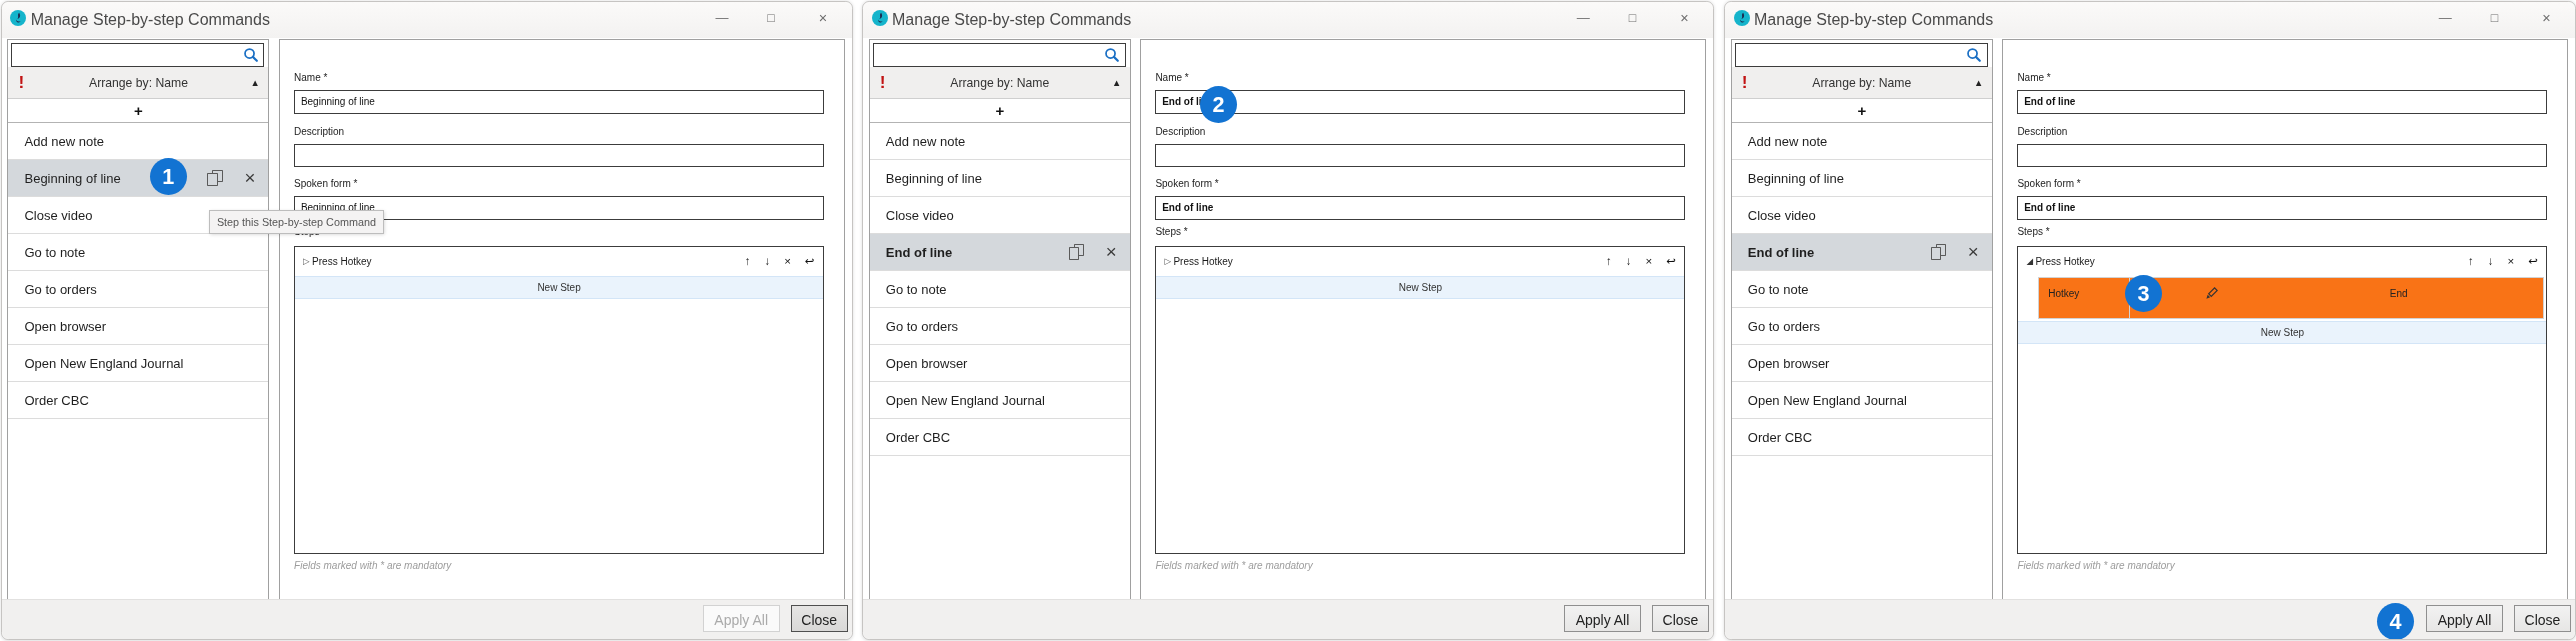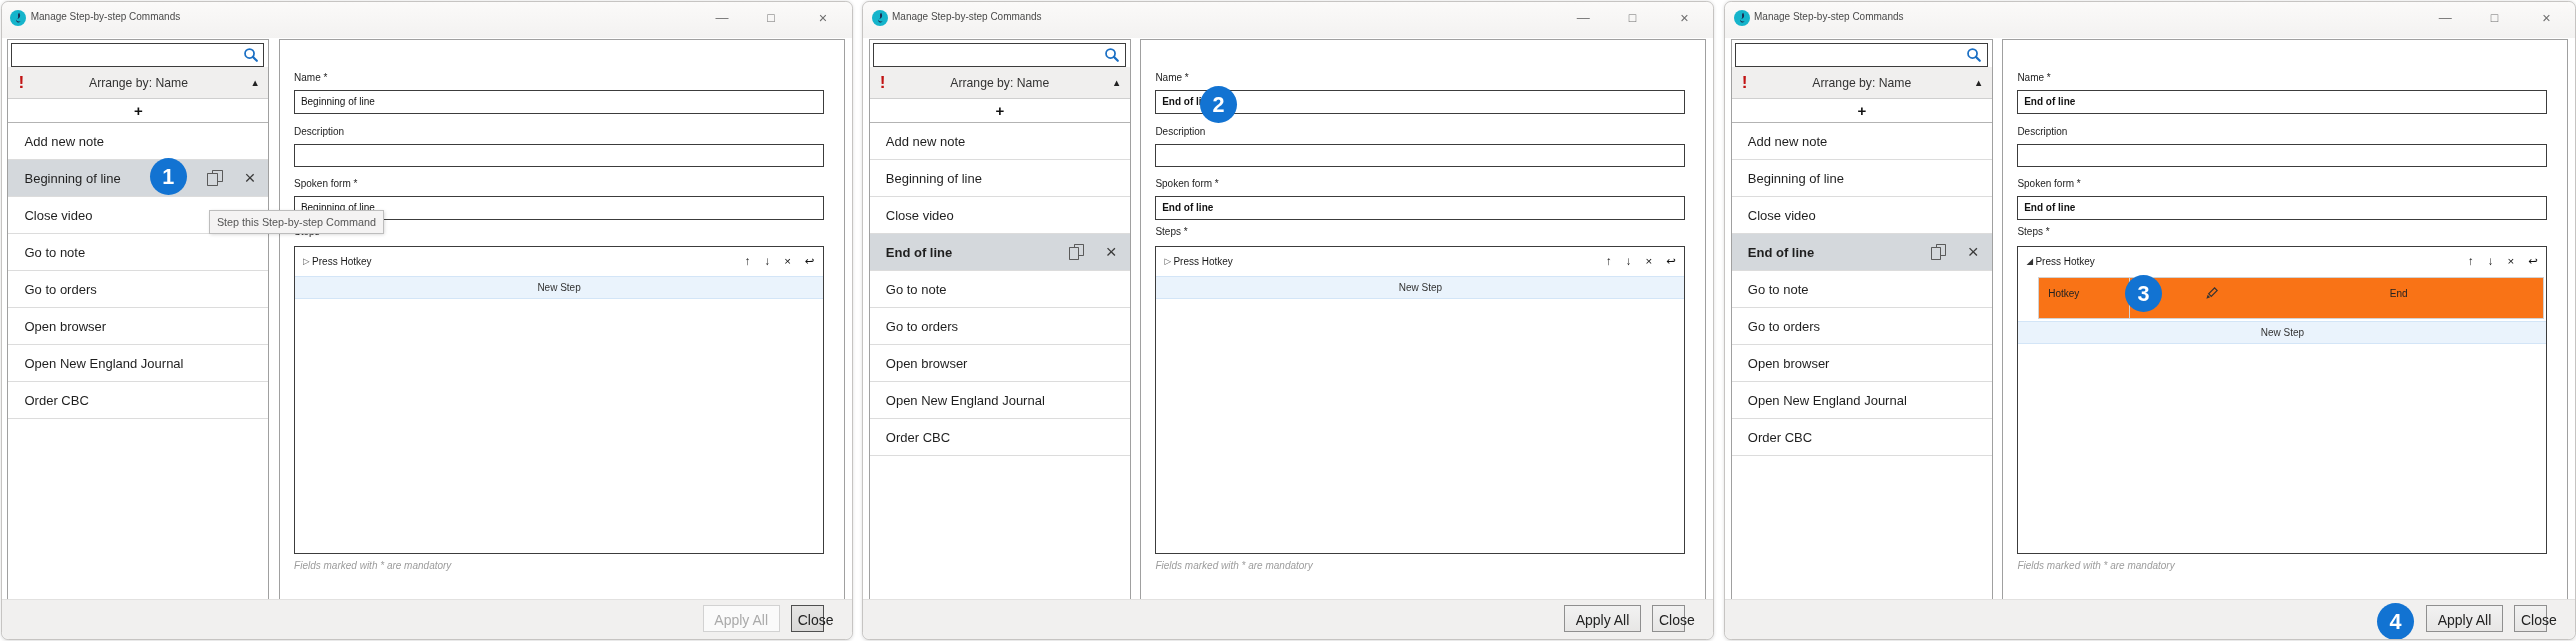--- a/index.html
+++ b/index.html
@@ -7,21 +7,21 @@
 
   .window{position:absolute;top:0.7px;width:852px;height:639px;background:#fff;
     border:0.7px solid #c6c4c2;border-radius:7.2px;box-sizing:border-box;
     box-shadow:0 0.7px 3.6px rgba(0,0,0,.14);overflow:hidden;}
   #w0{left:0.7px}#w1{left:862px}#w2{left:1724px}
 
   
   .titlebar{position:absolute;left:0;top:0;right:0;height:36px;
     background:linear-gradient(#fbfaf9,#f3f2f1);border-radius:7.2px 7.2px 0 0;}
   .appicon{position:absolute;left:8.6px;top:8.6px;width:16px;height:16px;}
-  .title{position:absolute;left:29px;top:9.4px;font-size:10px;color:#4a4a4a;white-space:nowrap;}
+  .title{position:absolute;left:29px;top:9.4px;font-size:16px;color:#4a4a4a;white-space:nowrap;}
   .wbtn{position:absolute;top:0;height:32px;line-height:32px;color:#6e6e6e;text-align:center;cursor:default;}
   .wbtn.min{right:121px;width:17.3px;font-size:13px;}
   .wbtn.max{right:72px;width:17.3px;font-size:12.2px;}
   .wbtn.cls{right:20px;width:17.3px;font-size:14.4px;}
 
   
   .panel{position:absolute;top:37px;height:563px;background:#fff;border:0.7px solid #a0a0a0;box-sizing:border-box;}
   .leftpanel{left:5.8px;width:262px;}
   .formpanel{left:277px;width:566px;}
 
@@ -81,21 +81,21 @@
 
   .mandatory{position:absolute;left:14.4px;top:520px;font-size:10px;font-style:italic;color:#9c9c9c;white-space:nowrap;}
 
   
   .bottombar{position:absolute;left:0;right:0;bottom:0;height:39px;background:#f1f0ef;
     border-top:0.7px solid #e2e1e0;border-radius:0 0 7.2px 7.2px;}
   .btn{position:absolute;top:5.8px;height:27px;box-sizing:border-box;text-align:center;line-height:26px;
     font-size:14px;font-family:"Liberation Sans",sans-serif;color:#222;
     border:0.7px solid #8f8f8f;background:linear-gradient(#f2f2f2,#e7e6e5);cursor:default;}
   .btn.apply{left:701px;width:77px;}
-  .btn.close{left:789px;width:33px;}
+  .btn.close{left:789px;width:57px;}
   .btn.disabled{border-color:#d2d2d2;background:#fafafa;color:#aaaaaa;}
   .btn.strong{border-color:#4f4f4f;background:linear-gradient(#e6e5e4,#d9d8d7);}
 
   
   .callout{position:absolute;width:37px;height:37px;border-radius:50%;background:#1273d2;z-index:8;
     color:#fff;font-size:21.6px;font-weight:bold;text-align:center;line-height:37px;}
   .tooltip{position:absolute;left:207px;top:208px;height:24px;z-index:6;box-sizing:border-box;
     background:#f4f3f3;border:0.7px solid #bdbdbd;box-shadow:1.4px 1.4px 3.6px rgba(0,0,0,.18);
     font-size:10.8px;color:#565656;line-height:22px;padding:0 7.2px;white-space:nowrap;}
 </style>

